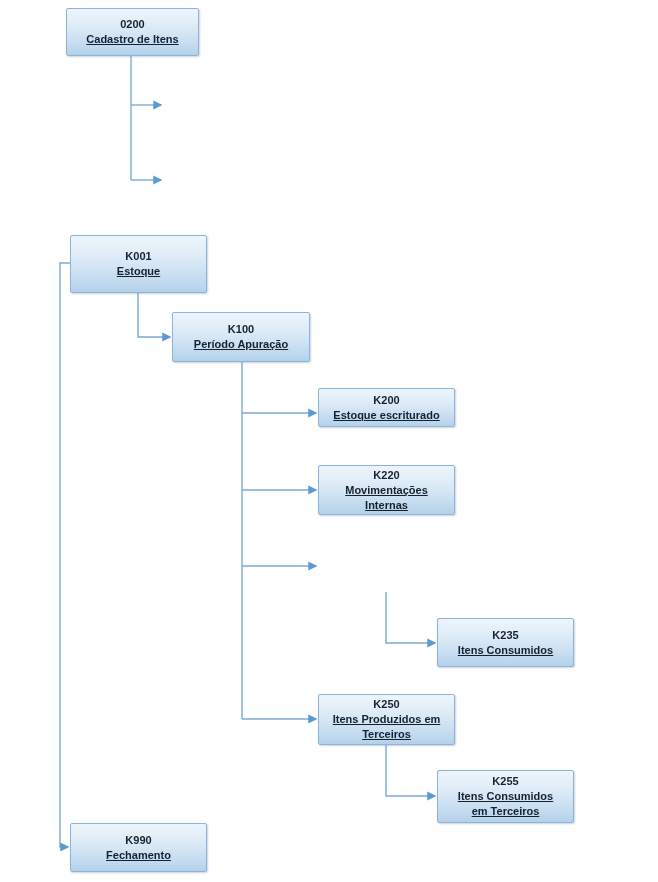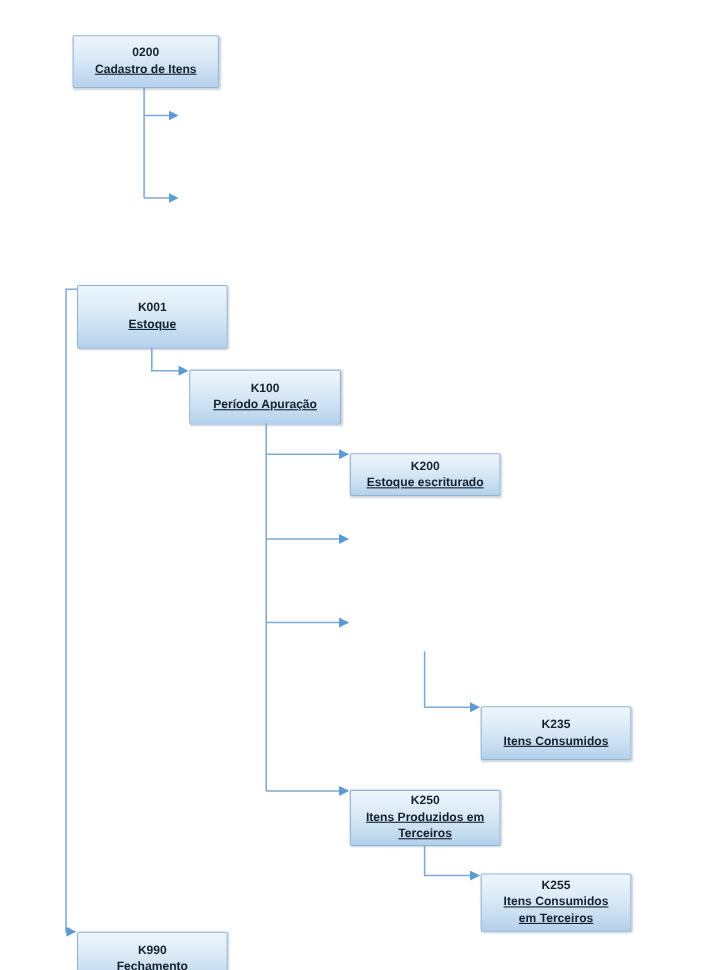--- a/index.html
+++ b/index.html
@@ -32,21 +32,20 @@
     display: flex;
     flex-direction: column;
     justify-content: center;
     align-items: center;
     text-align: center;
     color: #16212e;
     font-weight: bold;
     font-size: 11px;
     line-height: 15px;
     padding: 1px 2px;
-    margin-top: 24px;
   }
   .node .label {
     white-space: pre-line;
     text-decoration: underline;
   }
 </style>
 </head>
 <body>
 
 <div class="canvas">
@@ -88,20 +87,25 @@
   <div class="node" style="left:172px; top:312px; width:138px; height:50px">
     <div class="code">K100</div>
     <div class="label">Período Apuração</div>
   </div>
 
   <div class="node" style="left:318px; top:388px; width:137px; height:39px">
     <div class="code">K200</div>
     <div class="label">Estoque escriturado</div>
   </div>
 
+  <div class="node" style="left:318px; top:465px; width:137px; height:50px">
+    <div class="code">K220</div>
+    <div class="label">Movimentações
+Internas</div>
+  </div>
 
 
   <div class="node" style="left:437px; top:618px; width:137px; height:49px">
     <div class="code">K235</div>
     <div class="label">Itens Consumidos</div>
   </div>
 
   <div class="node" style="left:318px; top:694px; width:137px; height:51px">
     <div class="code">K250</div>
     <div class="label">Itens Produzidos em

